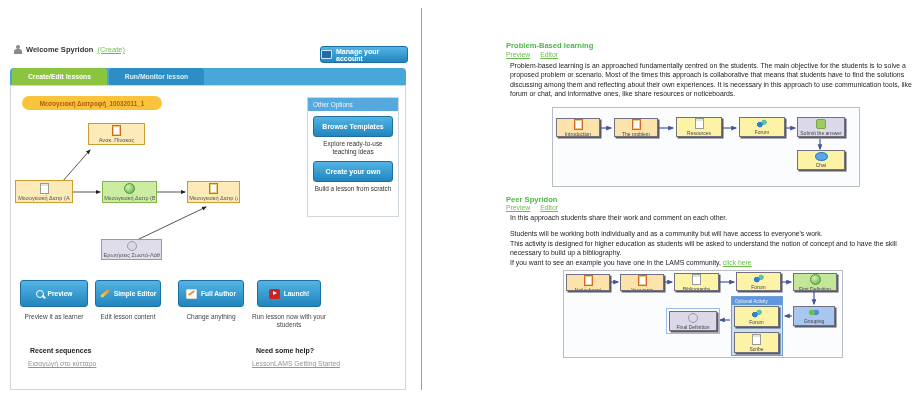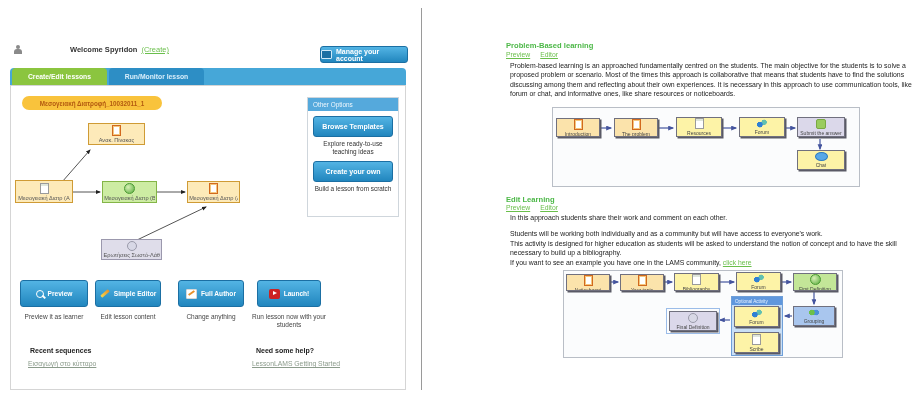--- a/index.html
+++ b/index.html
@@ -2,21 +2,21 @@
 <html><head>
 <meta charset="utf-8">
 <style>
   html,body{margin:0;padding:0;background:#fff;}
   .page{position:relative;width:922px;height:400px;background:#fff;overflow:hidden;
         font-family:"Liberation Sans",sans-serif;color:#333;}
   .abs{position:absolute;}
 
   
   .welcome-row{left:14px;top:45px;font-size:7.5px;color:#444;display:flex;align-items:center;gap:4px;}
-  .welcome-name{font-weight:bold;color:#333;margin-left:44px;}
+  .welcome-name{font-weight:bold;color:#333;}
   .logout-link{color:#6abf4b;text-decoration:underline;cursor:pointer;}
   .btn-blue{background:linear-gradient(#53b4e4,#2186be);border:1px solid #1b6fa3;border-radius:3px;
             color:#fff;display:flex;align-items:center;justify-content:center;gap:4px;
             font-size:7px;font-weight:bold;box-sizing:border-box;cursor:pointer;}
   .manage-btn{left:320px;top:46px;width:88px;height:17px;}
   .tabbar{left:10px;top:68px;width:396px;height:17px;background:#46a7d8;border-radius:4px 4px 0 0;}
   .tab{position:absolute;top:0;height:17px;display:flex;align-items:center;justify-content:center;
        font-size:6.8px;font-weight:bold;color:#fff;border-radius:4px 4px 0 0;cursor:pointer;}
   .tab-active{left:2px;width:95px;background:#8bc53f;}
   .tab-idle{left:99px;width:95px;background:#2d8ec5;color:#d9eefb;}
@@ -237,21 +237,21 @@
   </div>
   <div class="rnode r-lav" style="left:797px;top:117px;width:48px;height:20px;">
     <span class="ic ic-submit"></span>
     <span class="rlabel">Submit the answer</span>
   </div>
   <div class="rnode r-yellow" style="left:797px;top:150px;width:48px;height:20px;">
     <span class="ic ic-chat"></span>
     <span class="rlabel">Chat</span>
   </div>
 
-  <div class="abs g-head" style="left:506px;top:195px;">Edit Learning</div>
+  <div class="abs g-head" style="left:506px;top:195px;">Peer Spyridon</div>
   <div class="abs" style="left:506px;top:204px;display:flex;gap:10px;">
     <span class="g-link">Preview</span>
     <span class="g-link">Editor</span>
   </div>
   <div class="abs doc-text" style="left:510px;top:213px;width:404px;">
     <p>In this approach students share their work and comment on each other.</p>
     <p style="margin-bottom:0;">Students will be working both individually and as a community but will have access to everyone's work.</p>
     <p style="margin-bottom:0;">This activity is designed for higher education as students will be asked to understand the notion of concept and to have the skill necessary to build up a bibliography.</p>
     <p style="margin-bottom:0;">
       <span>If you want to see an example you have one in the LAMS community, </span><span class="g-link">click here</span>

